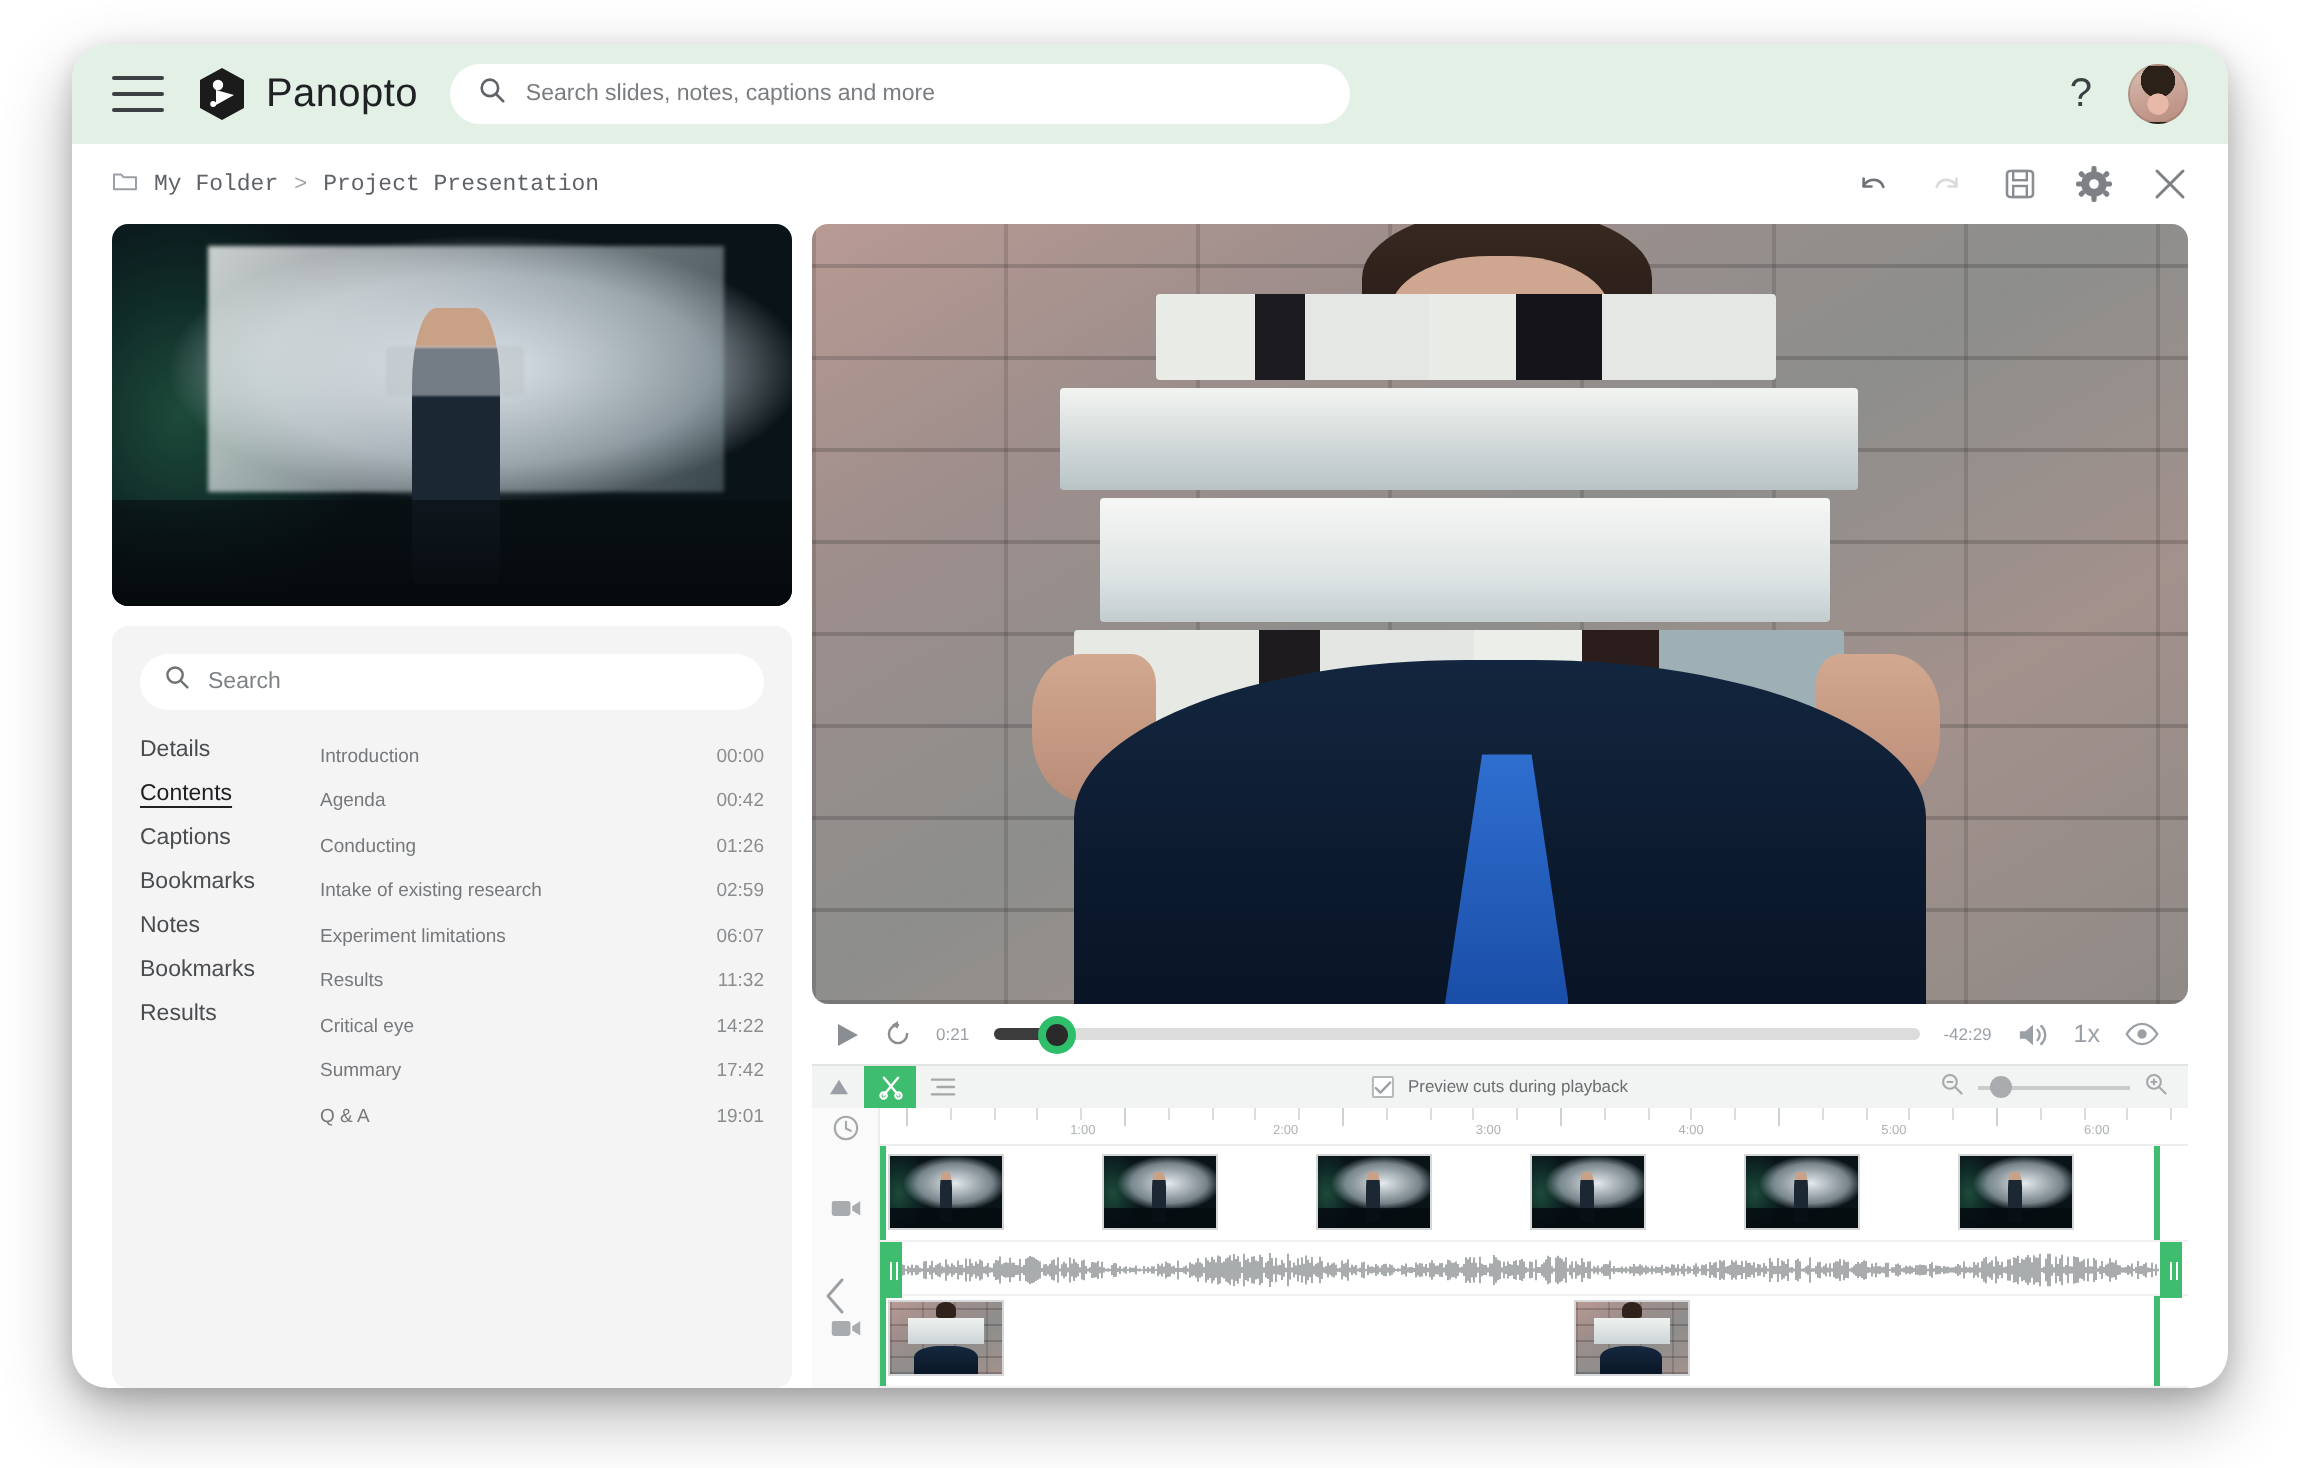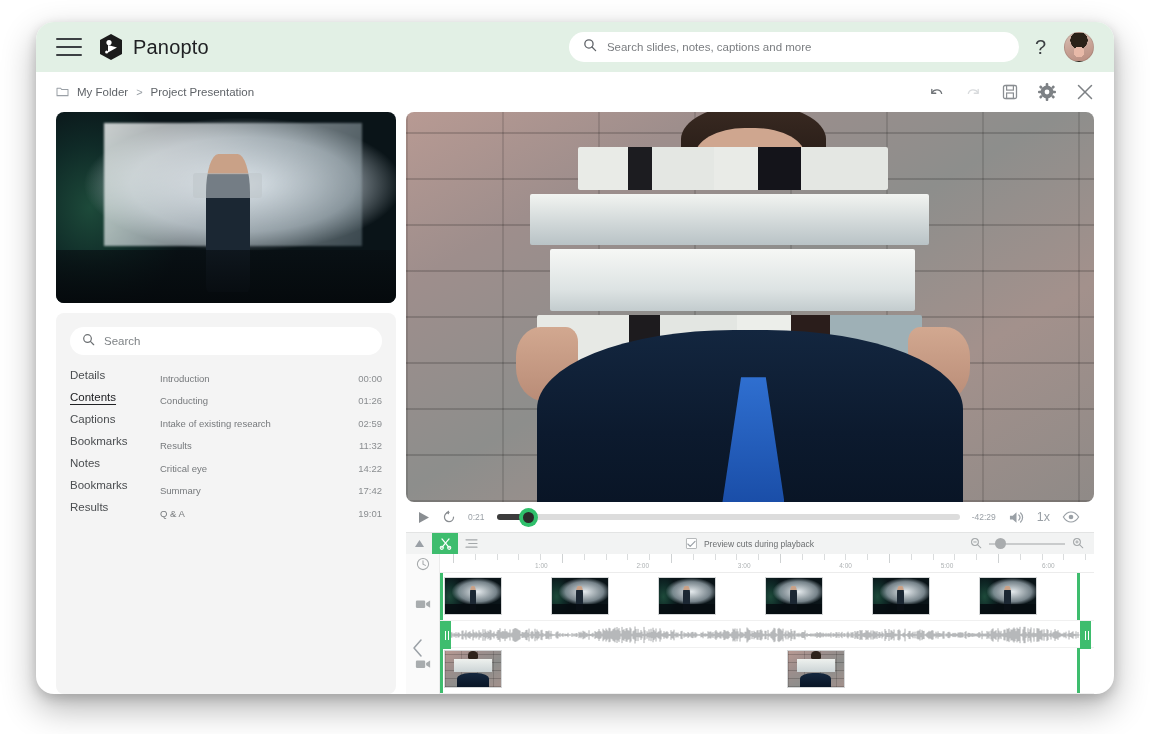--- a/index.html
+++ b/index.html
@@ -30,21 +30,21 @@
     gap: 16px;
   }
   .hamburger { width: 26px; height: 18px; display:flex; flex-direction:column; justify-content:space-between; cursor:pointer; }
   .hamburger span { display:block; height:2px; background:#3c4043; border-radius:1px; }
 
   .brand { display:flex; align-items:center; gap:9px; }
   .logo-hex { width: 26px; height: 28px; position: relative; }
   .logo-hex svg { display:block; }
   .brand-name { font-size: 20px; color: #202124; letter-spacing:.2px; }
 
-  #searchwrap { flex: 1; display:flex; justify-content:flex-end; }
+  #searchwrap { flex: 1; display:flex; justify-content:flex-start; }
   #searchbox {
     width: 450px; height: 30px;
     background: #ffffff;
     border-radius: 16px;
     display: flex; align-items: center;
     padding: 0 14px; gap: 10px;
   }
   #searchbox .mag { flex: 0 0 auto; }
   #searchbox input {
     border: none; outline: none; background: transparent;
@@ -65,21 +65,21 @@
     cursor: pointer;
   }
 
   
   #crumbbar {
     height: 40px; background:#fff;
     display:flex; align-items:center;
     padding: 0 20px;
   }
   #breadcrumb { display:flex; align-items:center; gap:8px; font-size: 11.5px; color:#5f6368; }
-  #breadcrumb .crumb { cursor:pointer; }
+  #breadcrumb .crumb { cursor:pointer;font-family:Liberation Mono, monospace; }
   #breadcrumb .sep { color:#9aa0a6; font-size: 11px; }
   .crumbtools { margin-left:auto; display:flex; align-items:center; gap:20px; }
   .crumbtools .ic { cursor:pointer; display:flex; }
   .ic.dim { opacity:.38; }
 
   
   #body { display:flex; padding: 0 20px 0 20px; gap: 10px; height: 582px; }
 
   
   #leftcol { width: 340px; display:flex; flex-direction:column; }
@@ -201,21 +201,21 @@
 
   
   #edtoolbar {
     height: 22px; background:#f2f3f3; display:flex; align-items:center;
     border-top: 1px solid #e3e4e4;
     position: relative;
   }
   .edt-left { display:flex; align-items:center; height:100%; }
   .edt-btn { width: 26px; height: 22px; display:flex; align-items:center; justify-content:center; cursor:pointer; }
   .edt-btn.green { background:#3ebd6e; }
-  .edt-center { position:absolute; left:50%; transform:translateX(-50%); display:flex; align-items:center; gap:7px; }
+  .edt-center { position:absolute; left:50%; transform:translateX(-50%); display:flex; align-items:flex-start; gap:7px; }
   .chk { width: 11px; height: 11px; border:1px solid #b6b9bb; background:#fff; border-radius:1px; display:flex; align-items:center; justify-content:center; cursor:pointer; }
   .chk svg { display:block; }
   .edt-center .lbl { font-size: 8.5px; color:#6b6e70; }
   .edt-right { margin-left:auto; display:flex; align-items:center; gap:7px; padding-right: 10px; }
   .zslider { width: 76px; height: 12px; position:relative; display:flex; align-items:center; }
   .zslider .zt { position:absolute; left:0; right:0; height:2px; background:#c9cbcc; }
   .zslider .zk { position:absolute; left: 14%; width: 11px; height: 11px; margin-left:-5px; border-radius:50%; background:#a9acae; cursor:pointer; }
 
   
   #timeline { flex:1; background:#fff; display:flex; position:relative; overflow:hidden; }
@@ -404,26 +404,34 @@
               <div class="tab">Notes</div>
               <div class="tab">Bookmarks</div>
               <div class="tab">Results</div>
             </div>
           <div id="toc">
               <div class="toc-row">
                 <span class="t">Introduction</span>
                 <span class="ts">00:00</span>
               </div>
               <div class="toc-row">
+                <span class="t">Agenda</span>
+                <span class="ts">00:42</span>
+              </div>
+              <div class="toc-row">
                 <span class="t">Conducting</span>
                 <span class="ts">01:26</span>
               </div>
               <div class="toc-row">
                 <span class="t">Intake of existing research</span>
                 <span class="ts">02:59</span>
+              </div>
+              <div class="toc-row">
+                <span class="t">Experiment limitations</span>
+                <span class="ts">06:07</span>
               </div>
               <div class="toc-row">
                 <span class="t">Results</span>
                 <span class="ts">11:32</span>
               </div>
               <div class="toc-row">
                 <span class="t">Critical eye</span>
                 <span class="ts">14:22</span>
               </div>
               <div class="toc-row">

